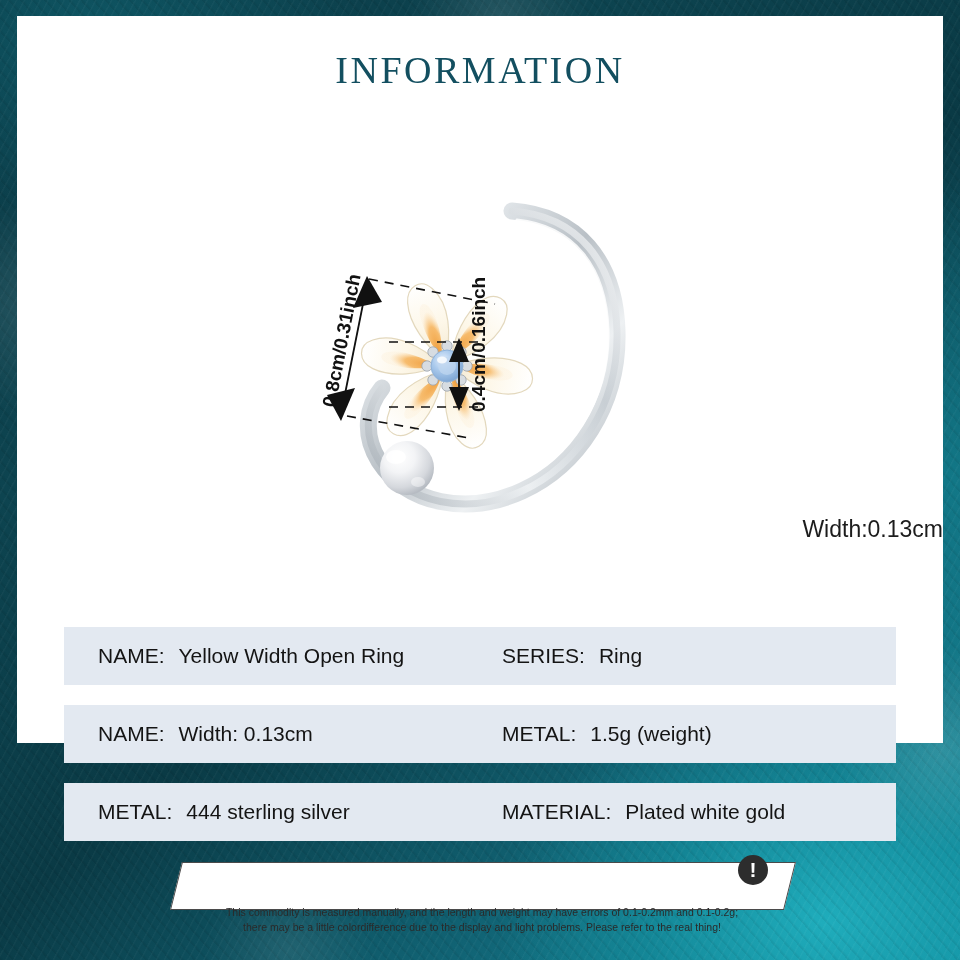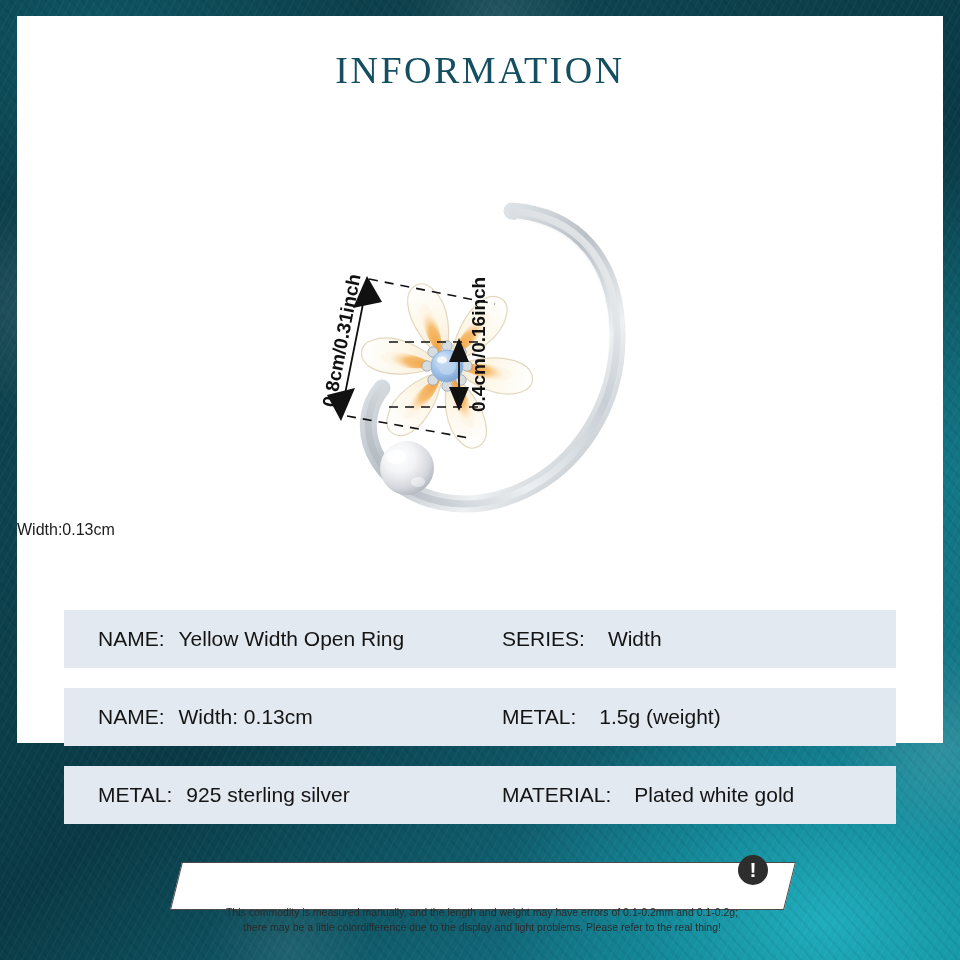--- a/index.html
+++ b/index.html
@@ -78,49 +78,49 @@
     height: 400px;
   }
   #illus svg { display: block; }
 
   
   #width-caption {
     position: absolute;
     left: 0;
     top: 500px;
     width: 926px;
-    text-align: left;
-    font-size: 16px;
+    text-align: right;
+    font-size: 23px;
     color: #1c1c1c;
     line-height: 27px;
   }
 
   
   #specs {
     position: absolute;
     left: 47px;
-    top: 594px;
+    top: 611px;
     width: 832px;
   }
   .spec-row {
     display: flex;
     align-items: center;
     height: 58px;
     background: #e3e9f1;
     margin-bottom: 20px;
   }
   .spec-cell {
     display: flex;
     align-items: baseline;
     font-size: 21px;
     color: #141414;
     white-space: nowrap;
   }
   .spec-cell.left  { width: 424px; padding-left: 34px; box-sizing: border-box; }
-  .spec-cell.right { padding-left: 14px; gap: 9px; }
+  .spec-cell.right { padding-left: 14px; }
   .spec-key   { font-weight: 400; }
   .spec-value { margin-left: 14px; }
 
   
   #disclaimer-wrap {
     position: absolute;
     left: 0;
     top: 824px;
     width: 926px;
     height: 90px;
@@ -312,39 +312,39 @@
 
     <div id="specs">
 
       <div class="spec-row">
         <div class="spec-cell left">
           <span class="spec-key">NAME:</span>
           <span class="spec-value">Yellow Width Open Ring</span>
         </div>
         <div class="spec-cell right">
           <span class="spec-key">SERIES:</span>
-          <span class="spec-value">Width</span>
+          <span class="spec-value">Ring</span>
         </div>
       </div>
 
       <div class="spec-row">
         <div class="spec-cell left">
           <span class="spec-key">NAME:</span>
           <span class="spec-value">Width: 0.13cm</span>
         </div>
         <div class="spec-cell right">
           <span class="spec-key">METAL:</span>
           <span class="spec-value">1.5g (weight)</span>
         </div>
       </div>
 
       <div class="spec-row">
         <div class="spec-cell left">
           <span class="spec-key">METAL:</span>
-          <span class="spec-value">925 sterling silver</span>
+          <span class="spec-value">444 sterling silver</span>
         </div>
         <div class="spec-cell right">
           <span class="spec-key">MATERIAL:</span>
           <span class="spec-value">Plated white gold</span>
         </div>
       </div>
 
     </div>
 
     <div id="disclaimer-wrap">

